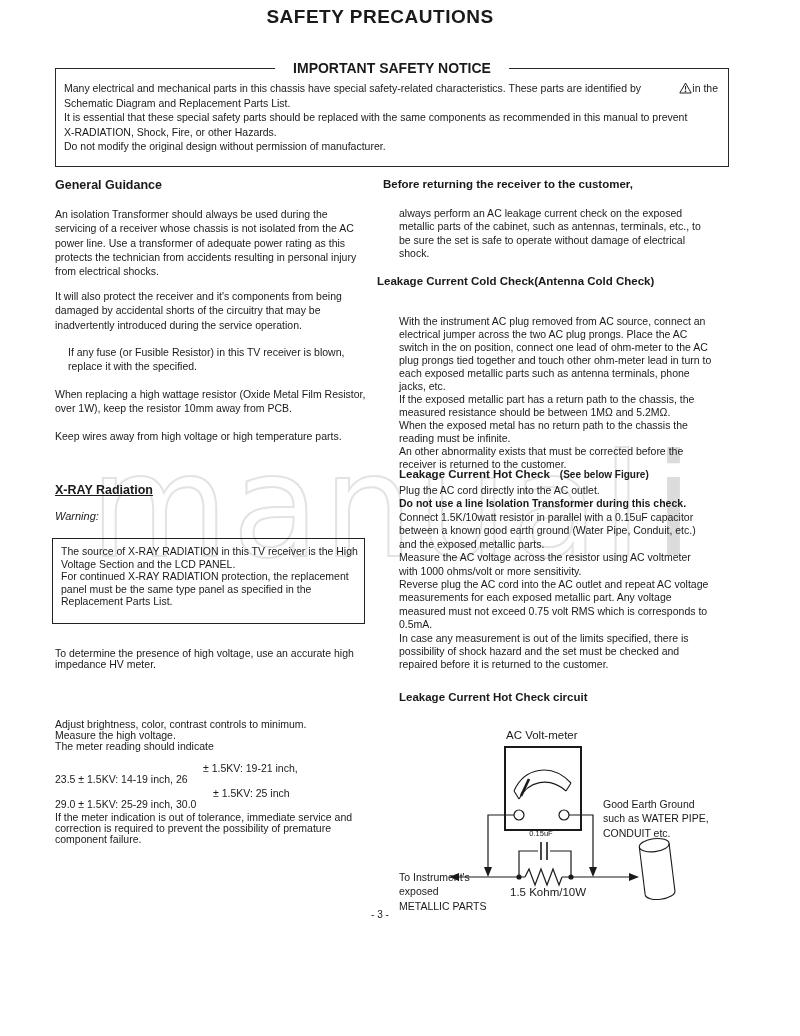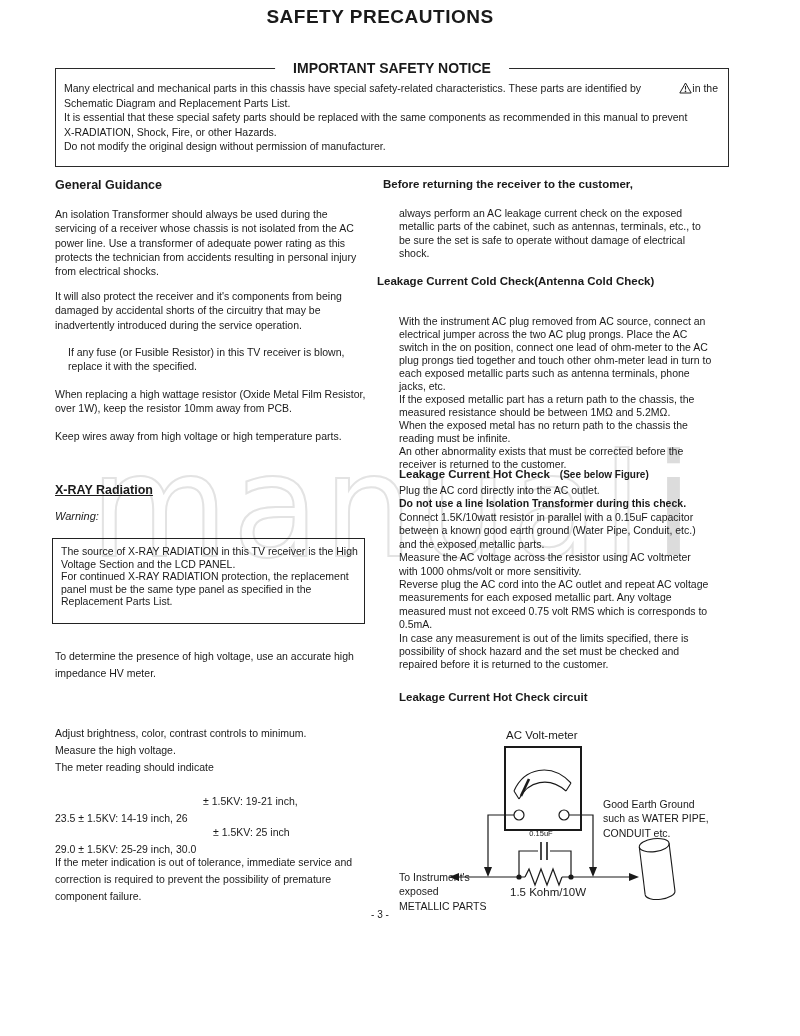--- a/index.html
+++ b/index.html
@@ -26,21 +26,21 @@
     background:#fff; padding:0 18px; font-size:14px; font-weight:bold; white-space:nowrap; }
   .notice-content { position:absolute; left:8px; right:6px; top:12px;
     font-size:10.5px; line-height:14.6px; }
   .notice-row1 { position:relative; }
   .notice-right { position:absolute; right:4px; top:0; display:inline-flex; align-items:center; gap:0; }
   
   .col-text { font-size:10.5px; white-space:pre-line; z-index:2; }
   .lh-left   { line-height:14.3px; }
   .lh-tight  { line-height:13.4px; }
   .lh-cold   { line-height:13.0px;margin-top:24px; }
-  .lh-bottom { line-height:17px; }
+  .lh-bottom { line-height:11px; }
   .h-section { font-size:12.5px; font-weight:bold; z-index:2;text-align:right; }
   .h-sub { font-size:11.5px; font-weight:bold; z-index:2; white-space:nowrap; }
   .italic { font-style:italic; font-size:11px; }
   .warning-box { left:52px; top:538px; width:311px; height:84px;
     border:1.5px solid #222; z-index:2; background:transparent; }
   .warning-box .inner { position:absolute; left:8px; right:6px; top:6px;
     font-size:10.5px; line-height:12.6px; white-space:pre-line; }
   .meter-row { position:relative; height:13.6px; }
   .meter-right-1 { position:absolute; left:148px; top:0; }
   .meter-right-2 { position:absolute; left:158px; top:0; }

